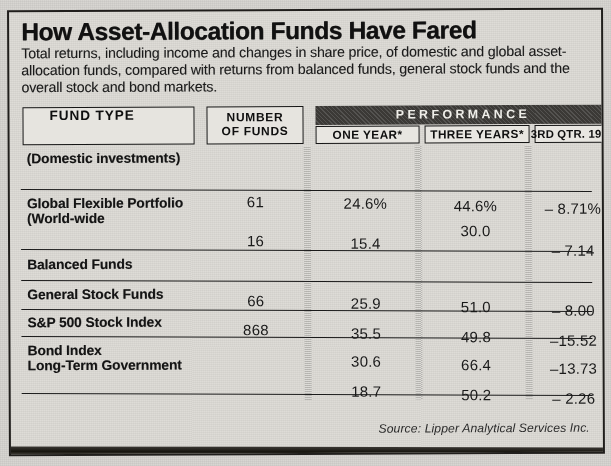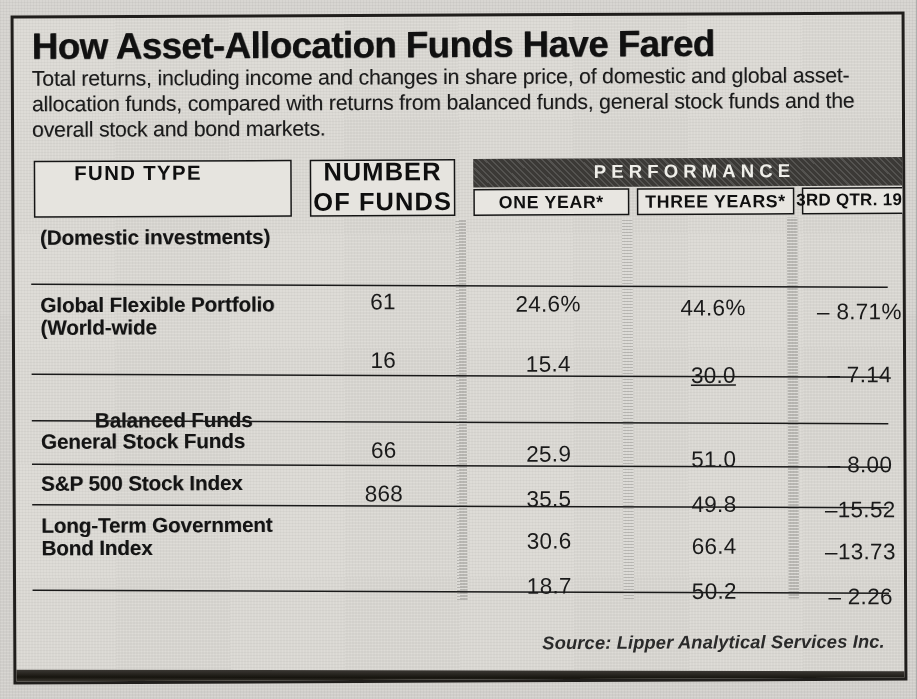--- a/index.html
+++ b/index.html
@@ -112,21 +112,21 @@
     color: #0f0f0f;
   }
   .hdr-numfunds {
     position: absolute;
     left: 186px; top: 2px;
     width: 97px; height: 38px;
     border: 1.6px solid #151515;
     background: #e6e4df;
     display: flex; flex-direction: column;
     align-items: center; justify-content: center;
-    font-size: 17px; font-weight: bold;
+    font-size: 12px; font-weight: bold;
     letter-spacing: 0.7px;
     line-height: 1.16;
     color: #0f0f0f;
     text-align: center;
   }
   .hdr-perf-band {
     position: absolute;
     left: 295px; top: 2px;
     width: 295px; height: 19px;
     background:
@@ -193,21 +193,20 @@
     color: #222;
     letter-spacing: 0.1px;
   }
   .source {
     position: absolute;
     right: 4px; top: 17px;
     font-size: 12.2px;
     font-style: italic;
     color: #2a2a2a;
     letter-spacing: 0.1px;
-    font-weight: bold;
   }
 </style>
 </head>
 <body>
 
 <div class="page">
   <div class="frame">
     <div class="inner">
 
       <div class="headline">How Asset-Allocation Funds Have Fared</div>
@@ -250,27 +249,27 @@
         </div>
         <div class="rowline" style="top:86px; transform:rotate(0.45deg);"></div>
 
         <div class="row">
           <div class="cell-label" style="top:91px;">
             <div>Global Flexible Portfolio</div>
             <div>(World-wide</div>
           </div>
           <div class="cell-num n" style="top:92px;">16</div>
           <div class="cell-num p1" style="top:95px;">15.4</div>
-          <div class="cell-num p2" style="top:103px;text-decoration:underline;">30.0</div>
+          <div class="cell-num p2" style="top:83px;">30.0</div>
           <div class="cell-num p3" style="top:103px;">– 7.14</div>
         </div>
         <div class="rowline" style="top:146px; transform:rotate(0.45deg);"></div>
 
         <div class="row">
-          <div class="cell-label" style="top:168px;margin-left:36px;">
+          <div class="cell-label" style="top:152px;">
             <div>Balanced Funds</div>
           </div>
           <div class="cell-num n" style="top:152px;">66</div>
           <div class="cell-num p1" style="top:155px;">25.9</div>
           <div class="cell-num p2" style="top:159px;">51.0</div>
           <div class="cell-num p3" style="top:163px;">– 8.00</div>
         </div>
         <div class="rowline thin" style="top:177px; transform:rotate(0.45deg);"></div>
 
         <div class="row">
@@ -290,22 +289,22 @@
           </div>
           <div class="cell-num n" style="top:210px;"></div>
           <div class="cell-num p1" style="top:213px;">30.6</div>
           <div class="cell-num p2" style="top:217px;">66.4</div>
           <div class="cell-num p3" style="top:221px;">–13.73</div>
         </div>
         <div class="rowline thin" style="top:233px; transform:rotate(0.45deg);"></div>
 
         <div class="row">
           <div class="cell-label" style="top:238px;">
+            <div>Bond Index</div>
             <div>Long-Term Government</div>
-            <div>Bond Index</div>
           </div>
           <div class="cell-num n" style="top:240px;"></div>
           <div class="cell-num p1" style="top:243px;">18.7</div>
           <div class="cell-num p2" style="top:247px;">50.2</div>
           <div class="cell-num p3" style="top:251px;">– 2.26</div>
         </div>
         <div class="rowline" style="top:290px; transform:rotate(0.45deg);"></div>
 
       </div>
 

